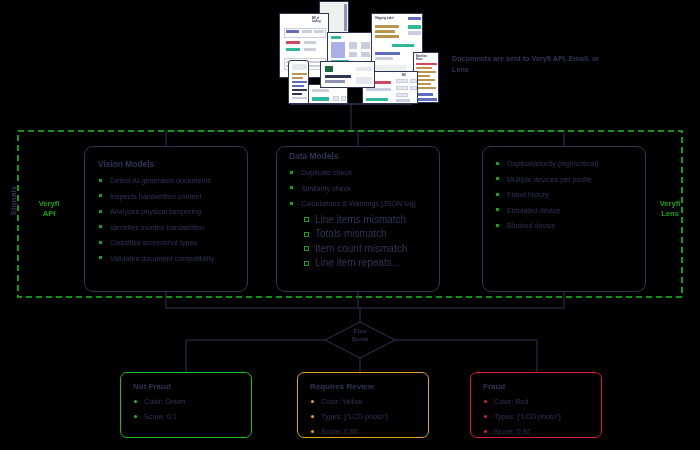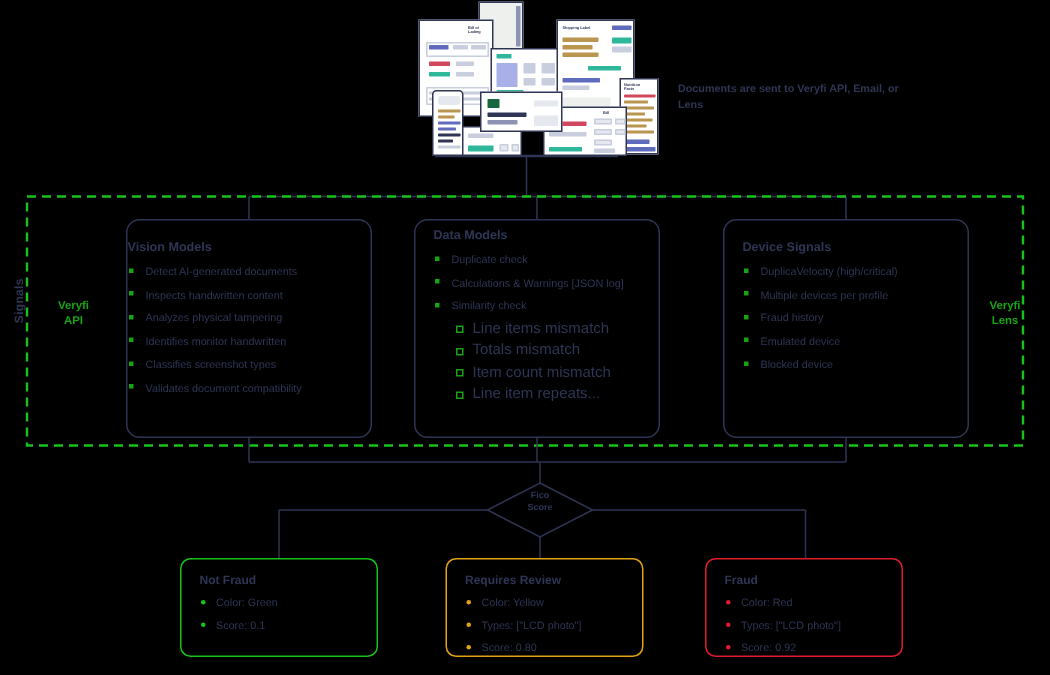--- a/index.html
+++ b/index.html
@@ -54,21 +54,21 @@
     content: ""; position: absolute; left: 1px; top: 2.5px;
     width: 3.4px; height: 3.4px; background: #17a313;
   }
   .panel li.sub {
     padding-left: 26px; margin-bottom: 5.5px; font-size: 10px;
   }
   .panel li.sub::before {
     left: 15px; top: 2.5px; width: 3.2px; height: 3.2px;
     background: transparent; border: .8px solid #17a313;
   }
-  #panel-vision { left: 84px; top: 146px; width: 164px; height: 146px; padding: 12px 10px 0 0; }
+  #panel-vision { left: 84px; top: 146px; width: 164px; height: 146px; padding: 12px 10px 0 13px; }
   #panel-data   { left: 276px; top: 146px; width: 164px; height: 146px; padding: 4px 10px 0 12px; }
   #panel-device { left: 482px; top: 146px; width: 164px; height: 146px; padding: 12px 10px 0 12px; }
 
   
   .outcome {
     position: absolute; background: #000; border: 1.6px solid #17a313;
     border-radius: 7px; padding: 9px 22px 0 12px; width: 132px; height: 66px;
   }
   .outcome h4 { font-size: 8px; font-weight: 700; color: #2f3555; margin-bottom: 6px; }
   .outcome ul { list-style: none; }
@@ -251,31 +251,30 @@
       <li>Identifies monitor handwritten</li>
       <li>Classifies screenshot types</li>
       <li>Validates document compatibility</li>
     </ul>
   </div>
 
   <div class="panel" id="panel-data">
     <h3>Data Models</h3>
     <ul>
       <li>Duplicate check</li>
+      <li>Similarity check</li>
       <li>Calculations &amp; Warnings [JSON log]</li>
-      <li>Similarity check</li>
       <li class="sub">Line items mismatch</li>
       <li class="sub">Totals mismatch</li>
       <li class="sub">Item count mismatch</li>
       <li class="sub">Line item repeats...</li>
     </ul>
   </div>
 
   <div class="panel" id="panel-device">
-    <h3>Device Signals</h3>
     <ul>
       <li>DuplicaVelocity (high/critical)</li>
       <li>Multiple devices per profile</li>
       <li>Fraud history</li>
       <li>Emulated device</li>
       <li>Blocked device</li>
     </ul>
   </div>
 
   <div id="diamond-label">

